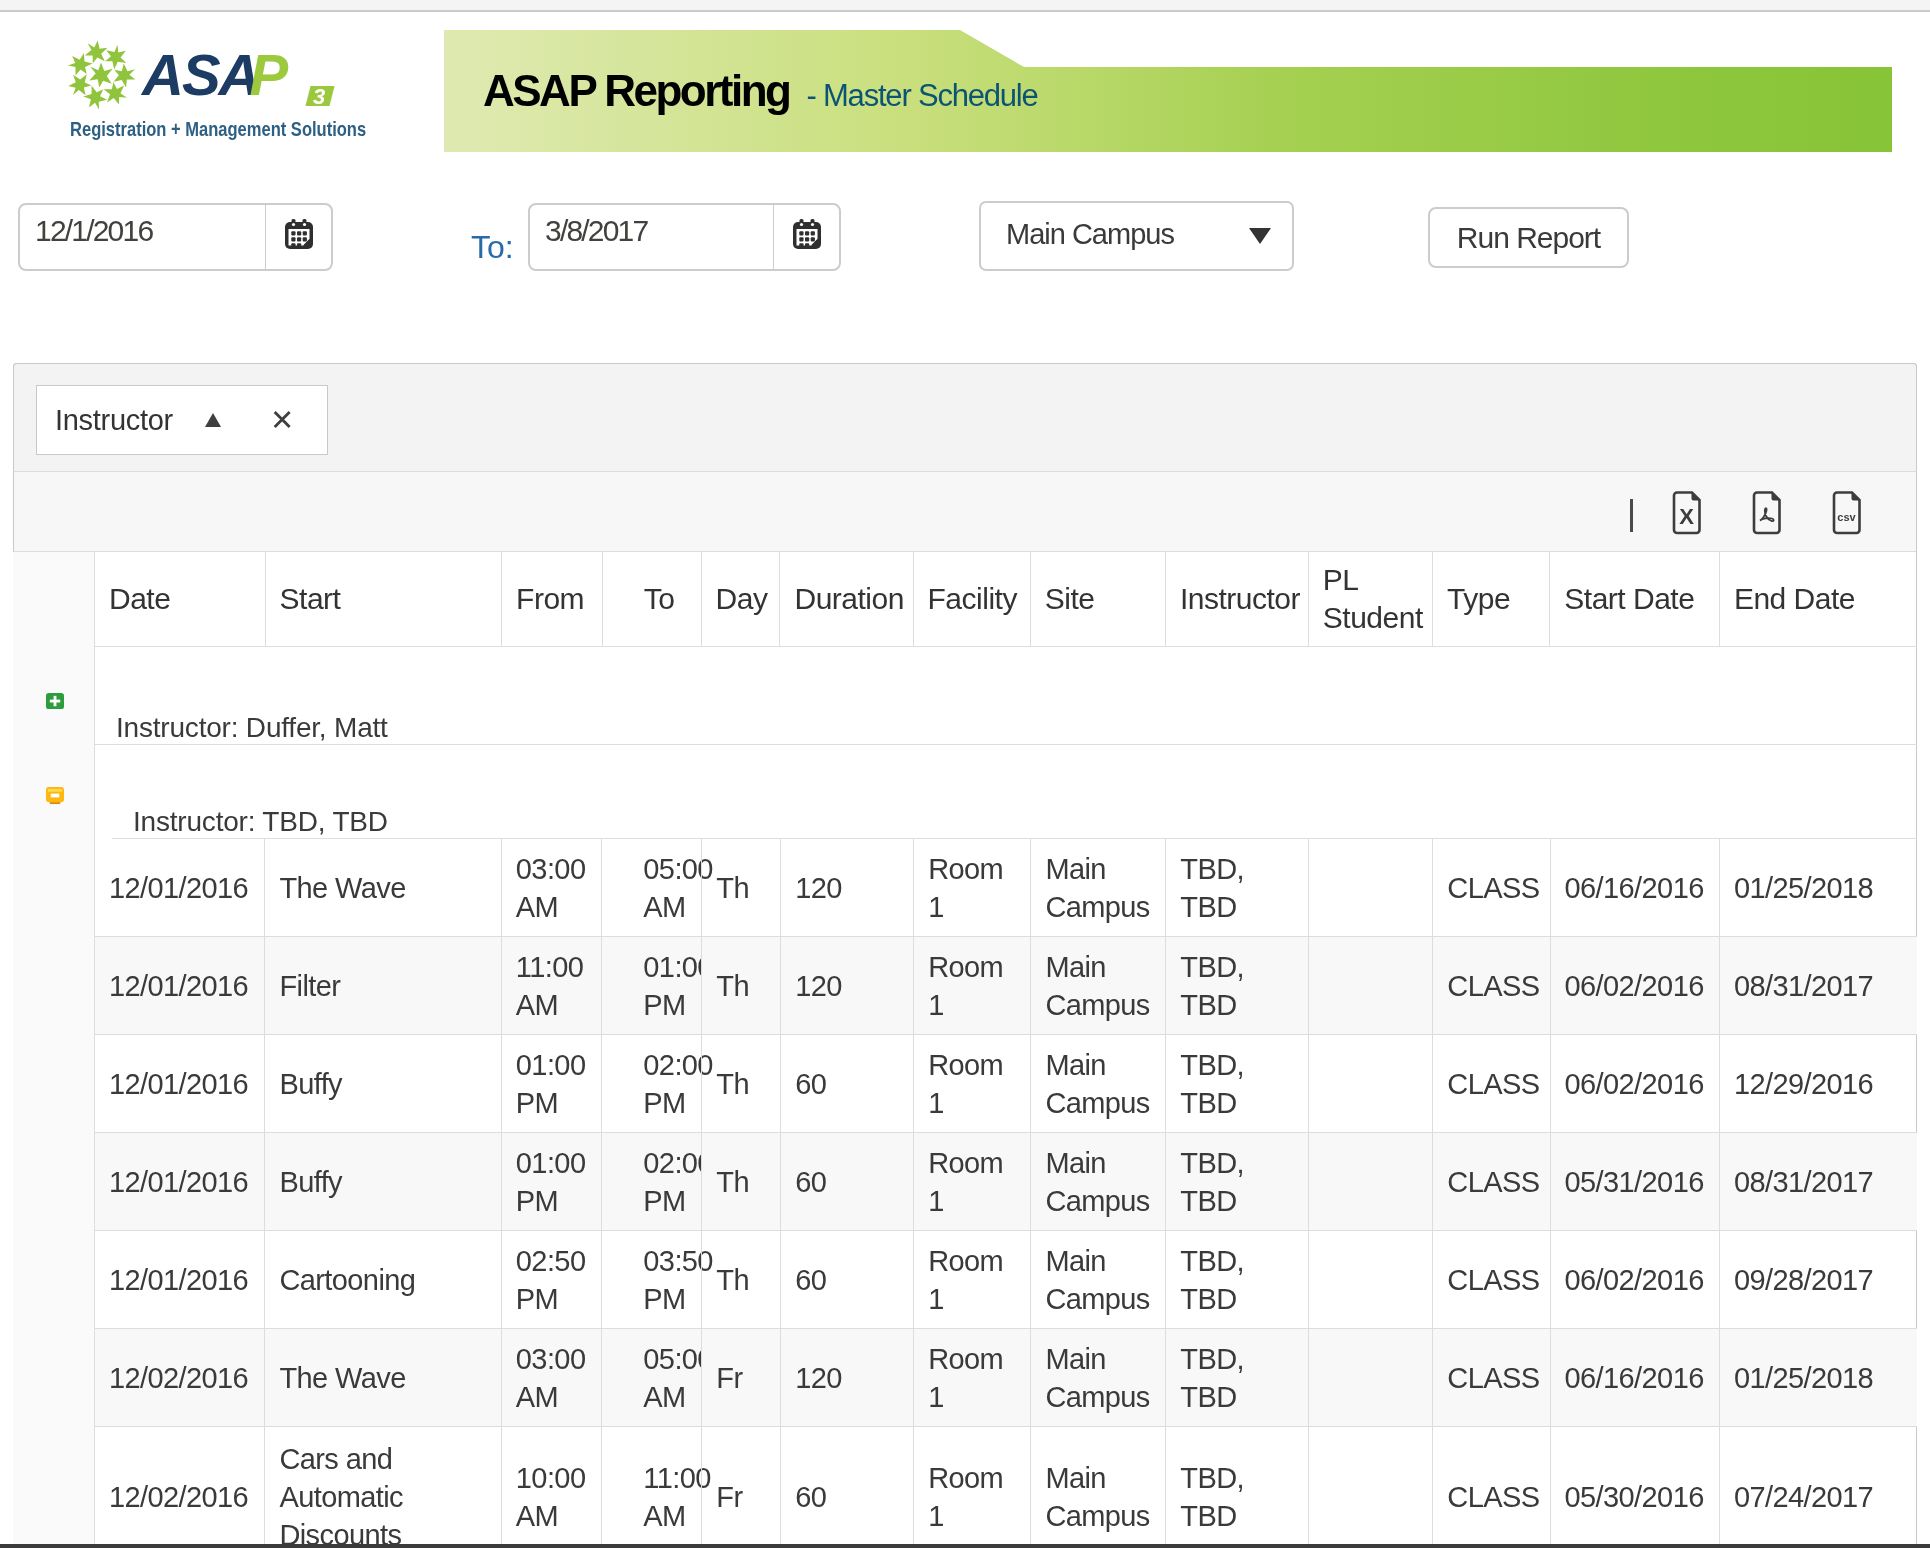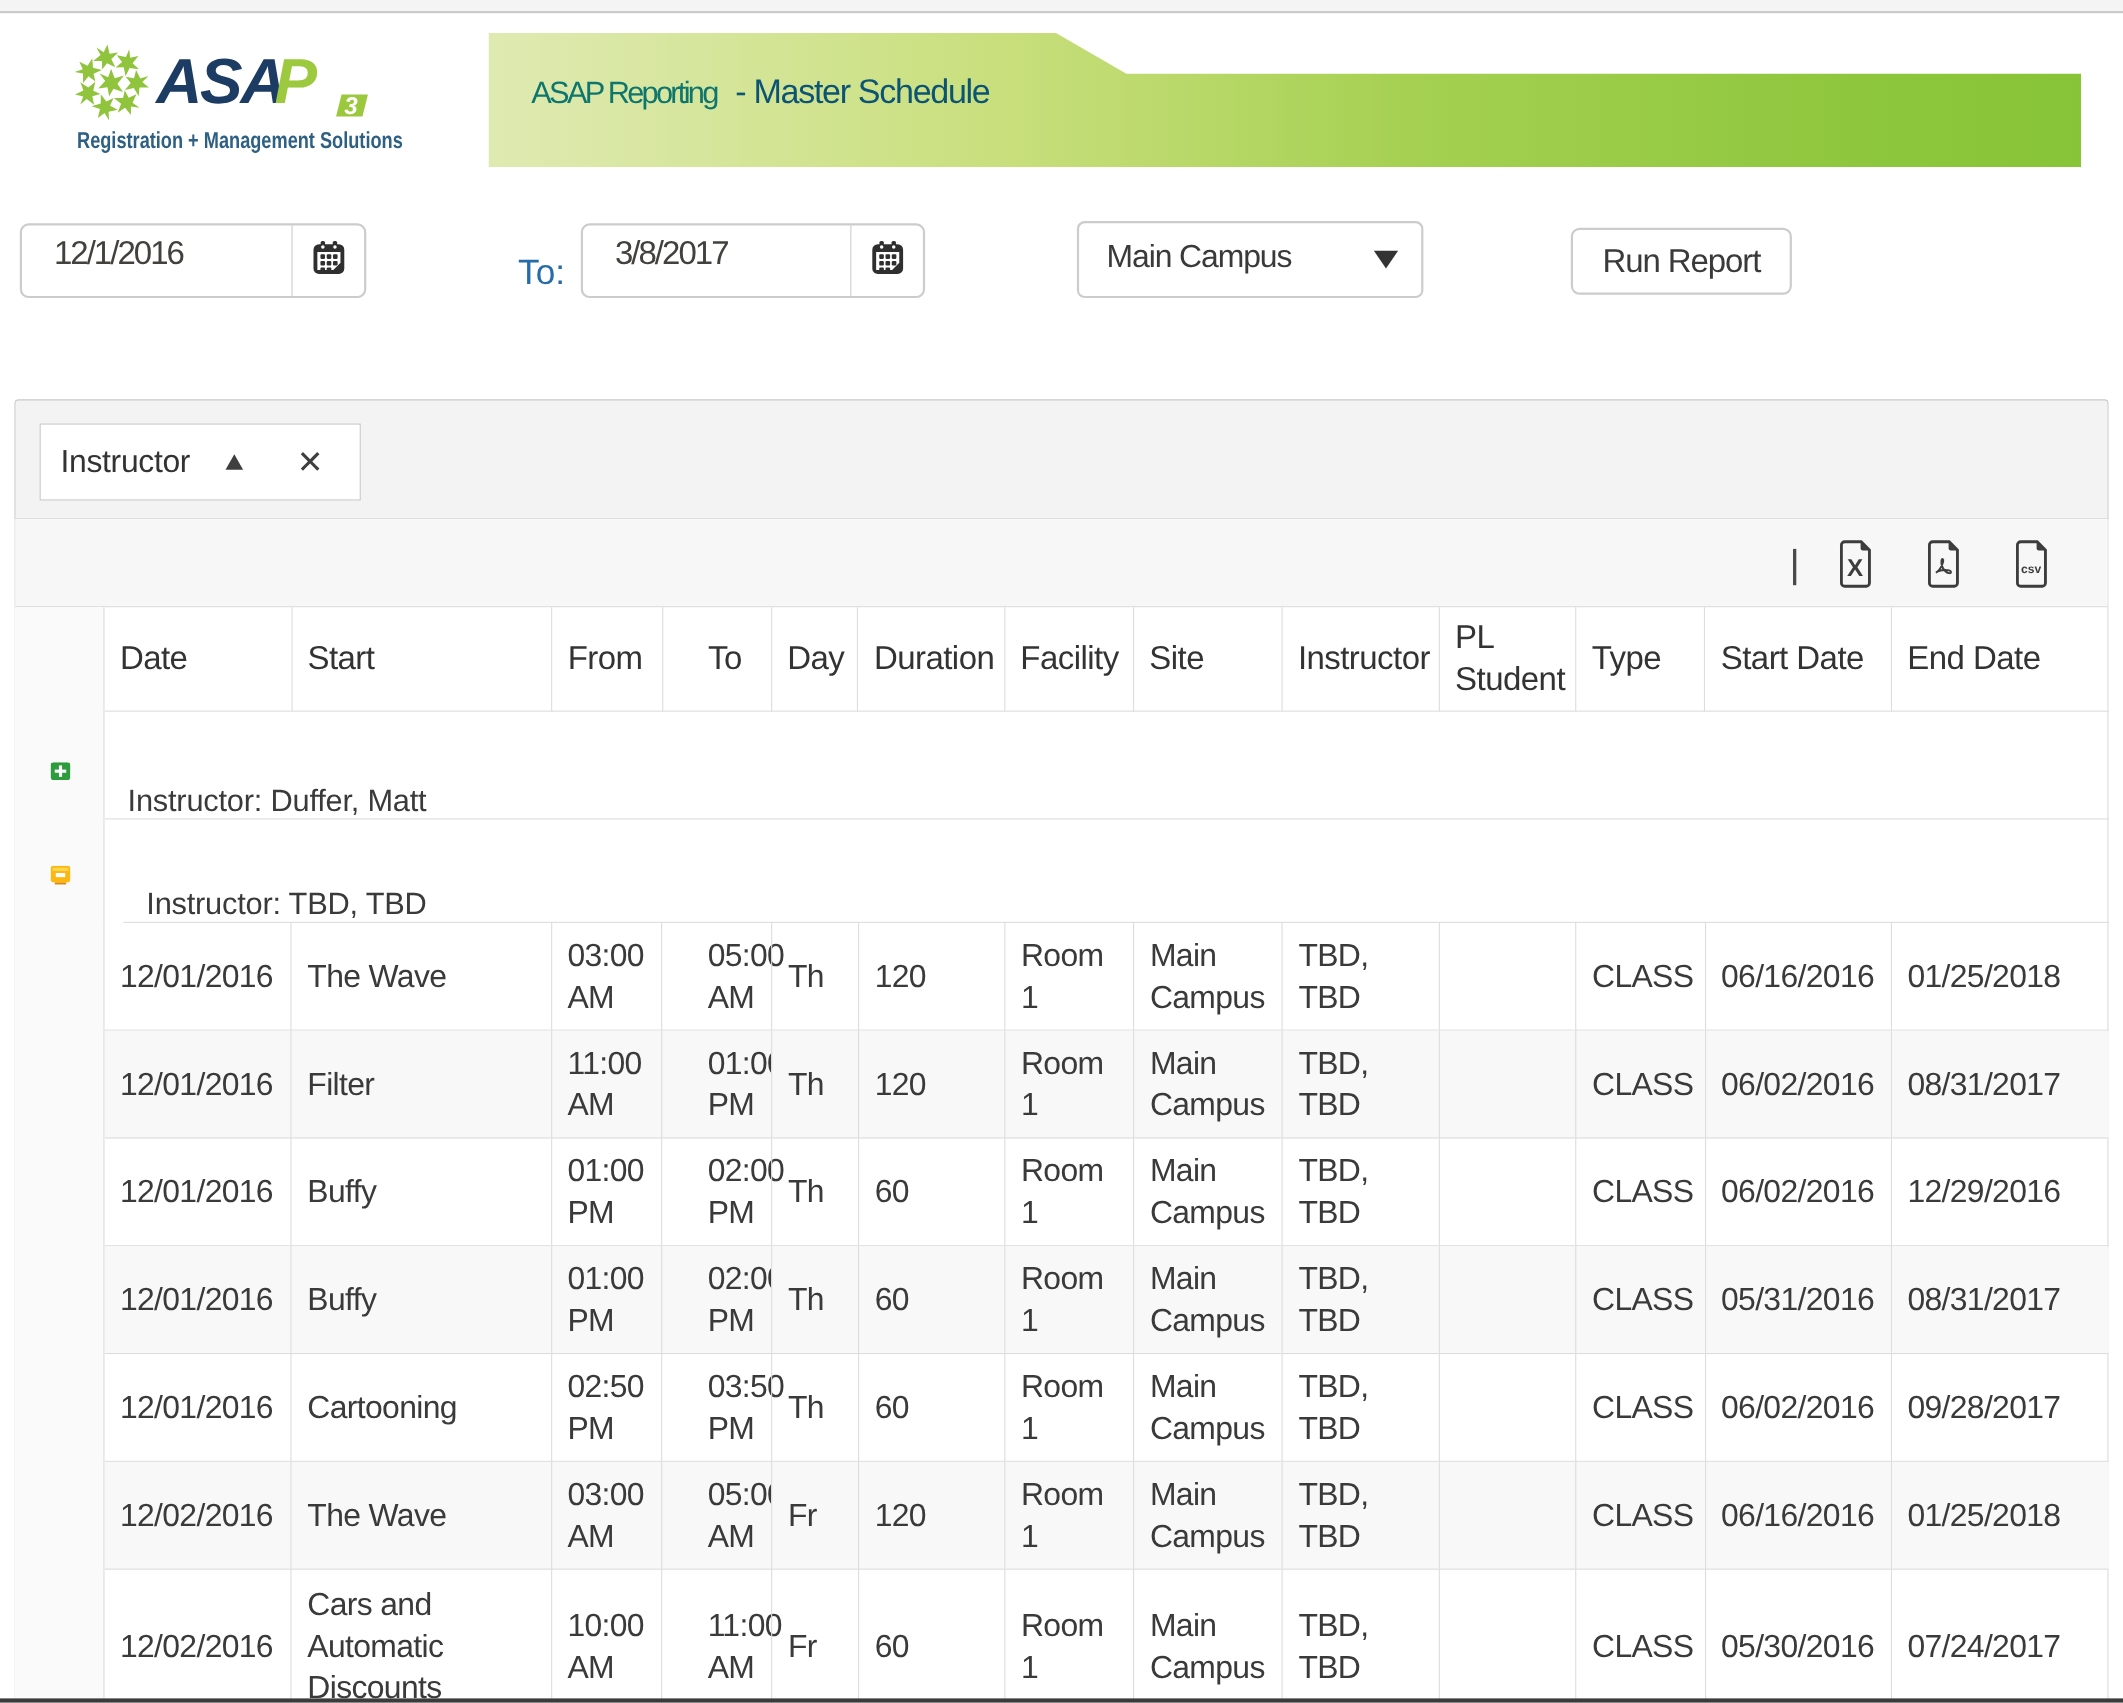--- a/index.html
+++ b/index.html
@@ -6,31 +6,31 @@
 html,body { width:1930px; height:1548px; background:#fff; font-family:"Liberation Sans",sans-serif; overflow:hidden; position:relative; }
 .abs { position:absolute; }
 
 #topbar { left:0; top:0; width:1930px; height:12px; background:#f4f4f4; border-bottom:2px solid #cbcbcb; }
 
 #banner { left:444px; top:30px; width:1448px; height:122px;
   background:linear-gradient(to right,#dfeab2 0%,#c9df7d 32%,#a5d051 58%,#8cc63c 88%,#88c437 100%);
   -webkit-clip-path:polygon(0 0,516px 0,580px 37px,100% 37px,100% 100%,0 100%);
   clip-path:polygon(0 0,516px 0,580px 37px,100% 37px,100% 100%,0 100%); }
 #bannertxt { left:483px; top:66px; height:60px; display:flex; align-items:baseline; }
-#bannertxt .t1 { font-size:28px; color:#0f766e; letter-spacing:-2.5px; }
+#bannertxt .t1 { font-size:44px; color:#000000; letter-spacing:-2.5px;font-weight:bold; }
 #bannertxt .t2 { font-size:31px; color:#0c5474; margin-left:17px; letter-spacing:-1.2px; }
 
 #logoasap { left:142px; top:43px; font-size:58px; line-height:63px; font-weight:bold; font-style:italic; color:#1c3c63; letter-spacing:-2px; white-space:nowrap; }
 #logoasap .p { color:#9cc93d; }
 #pstem { left:308px; top:86px; width:24px; height:20px; background:#9bc83d; transform:skewX(-14deg); }
 #three { left:313px; top:89px; font-size:22px; line-height:16px; font-weight:bold; font-style:italic; color:#fff; }
 #tagline { left:70px; top:117px; font-size:21px; font-weight:bold; color:#2e6084; letter-spacing:0; transform:scaleX(0.787); transform-origin:left top; white-space:nowrap; }
 
 .inputbox { top:203px; height:68px; background:#fff; border:2px solid #ccc; border-radius:8px; display:flex; align-items:center; }
-.inputbox .txt { font-size:30px; color:#42413c; padding-left:29px; flex:1; letter-spacing:-1.8px; position:relative; top:-6px; }
+.inputbox .txt { font-size:30px; color:#42413c; padding-left:15px; flex:1; letter-spacing:-1.8px; position:relative; top:-6px; }
 .inputbox .calsec { width:66px; height:100%; border-left:1px solid #ccc; display:flex; align-items:center; justify-content:center; } .calsec svg { margin-top:-4px; }
 #tolabel { left:471px; top:229px; font-size:32px; color:#266ca9; }
 #dropdown { left:979px; top:201px; width:315px; height:70px; background:#fff; border:2px solid #ccc; border-radius:7px; display:flex; align-items:center; }
 #dropdown .txt { font-size:29px; color:#3a3a3a; padding-left:25px; flex:1; letter-spacing:-1px; position:relative; top:-2px; }
 #dropdown .tri { width:0; height:0; border-left:11px solid transparent; border-right:11px solid transparent; border-top:16px solid #333; margin-right:21px; }
 #runbtn { left:1428px; top:207px; width:201px; height:61px; background:#fff; border:2px solid #ccc; border-radius:8px; display:flex; align-items:center; justify-content:center; font-size:30px; color:#3a3a3a; letter-spacing:-1px; }
 
 #panel { left:13px; top:363px; width:1904px; height:1185px; background:#fff; border:1px solid #c9c9c9; border-bottom:none; border-radius:4px 4px 0 0; }
 #chipstrip { left:13px; top:363px; width:1904px; height:109px; background:#f3f3f3; border:1px solid #c9c9c9; border-bottom:1px solid #ddd; border-radius:4px 4px 0 0; }
 #chip { left:36px; top:385px; width:292px; height:70px; background:#fff; border:1px solid #c8c8c8; display:flex; align-items:center; }

